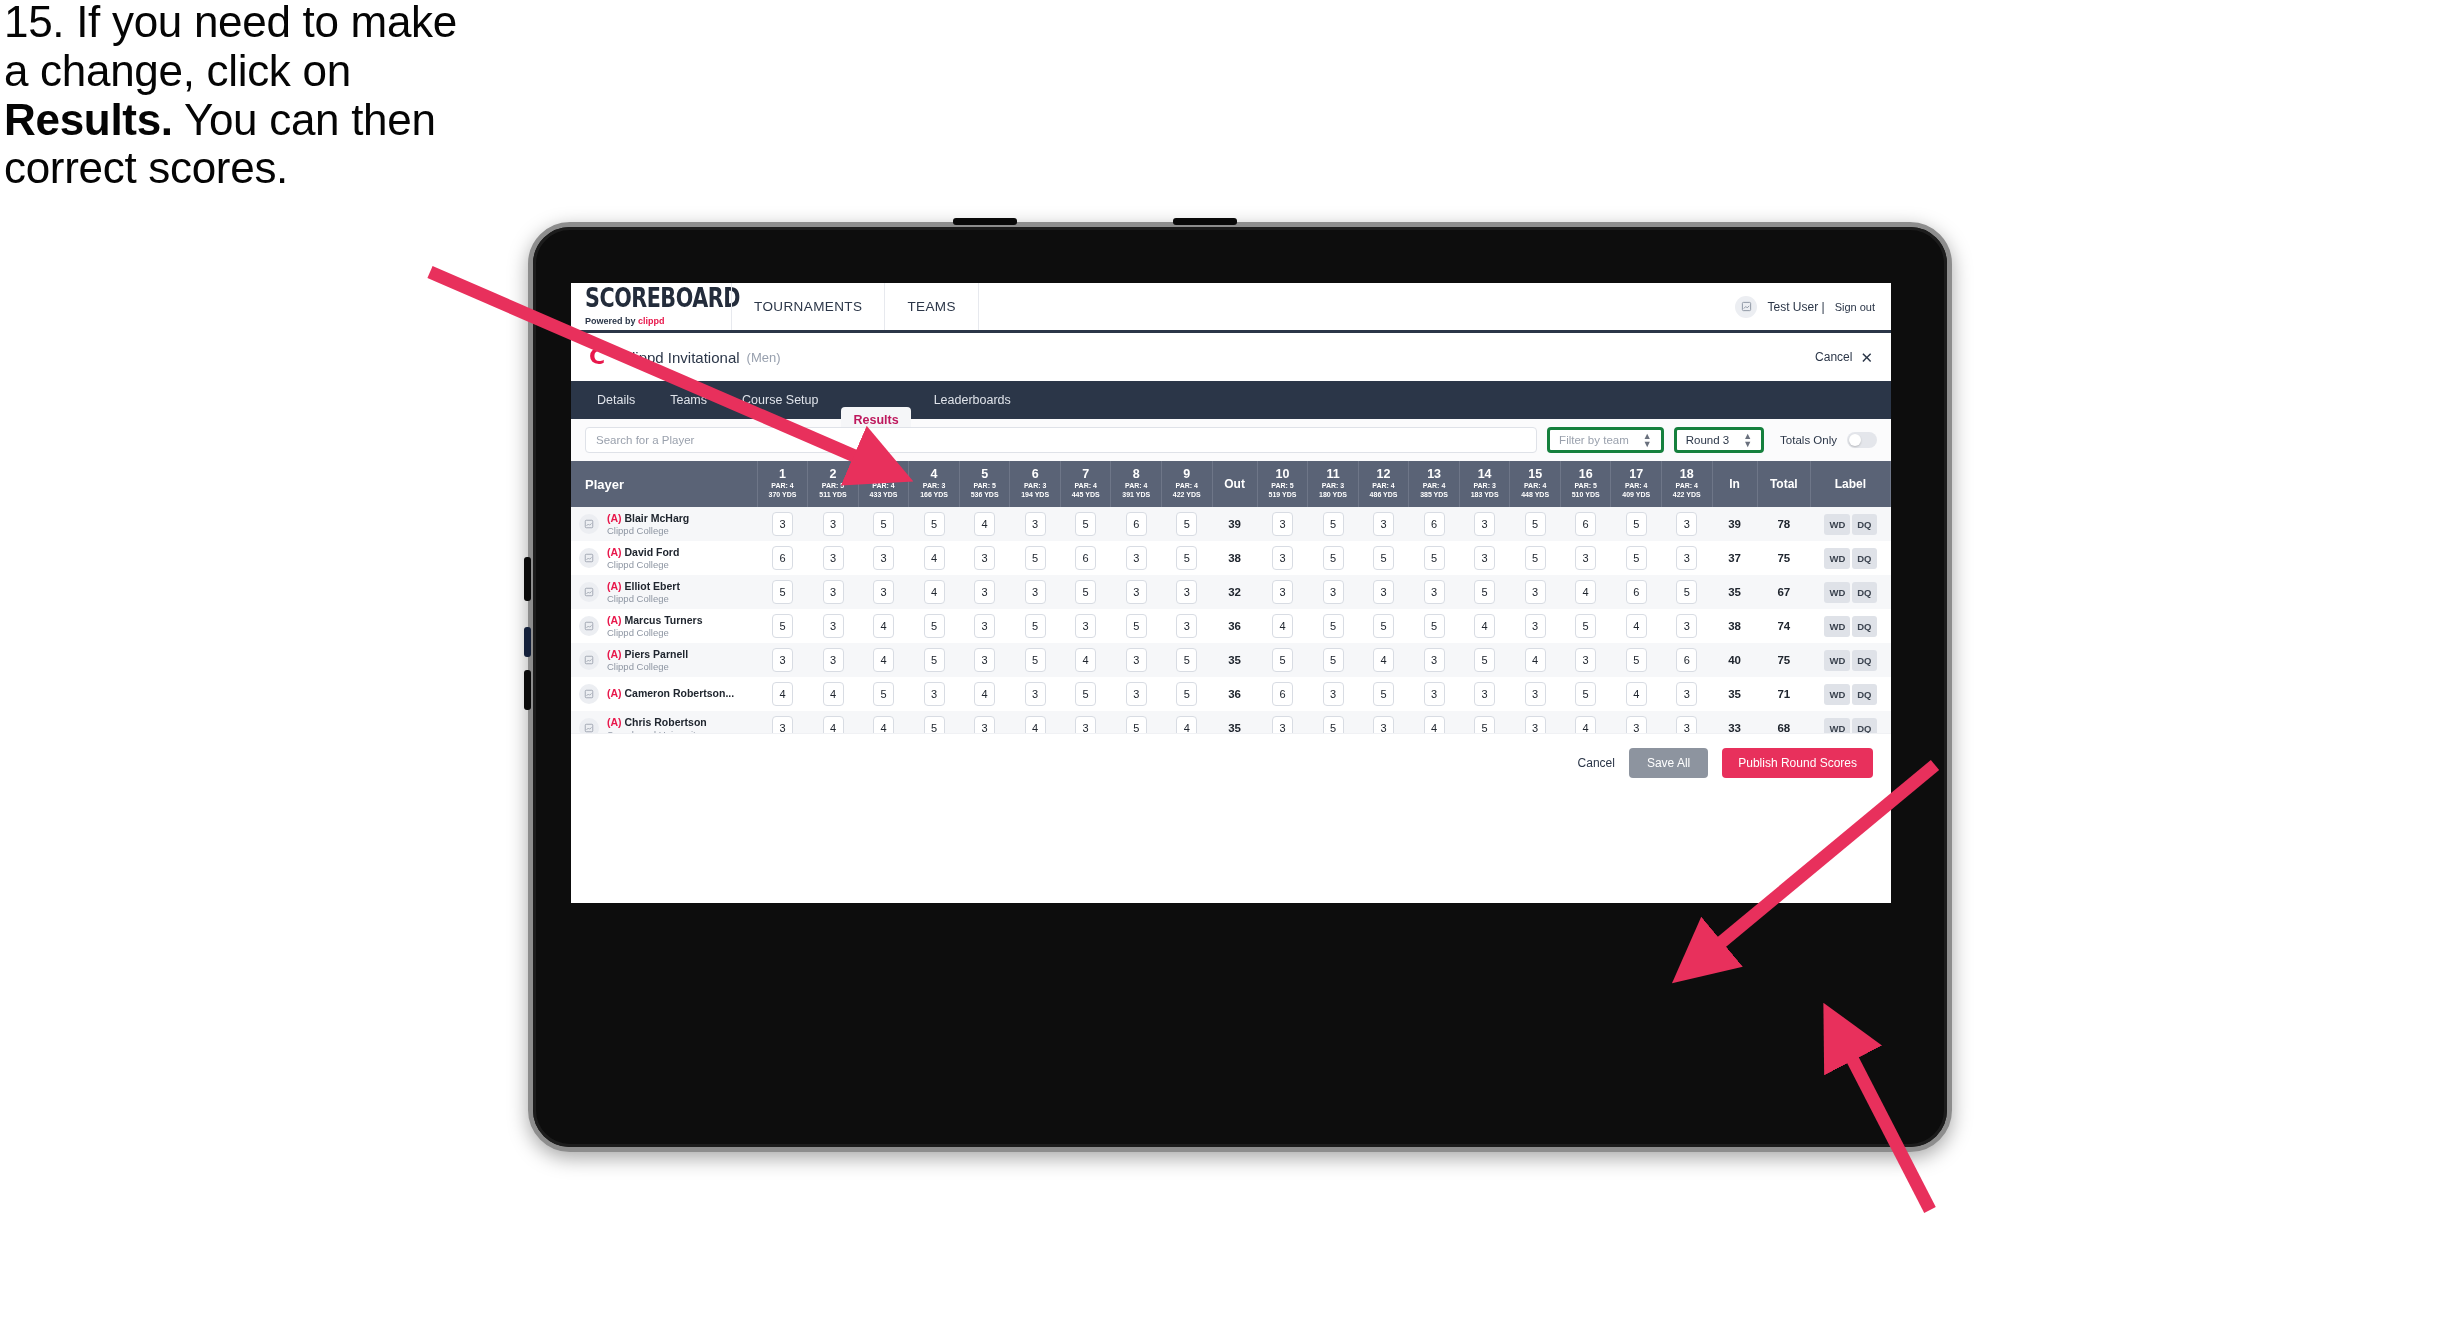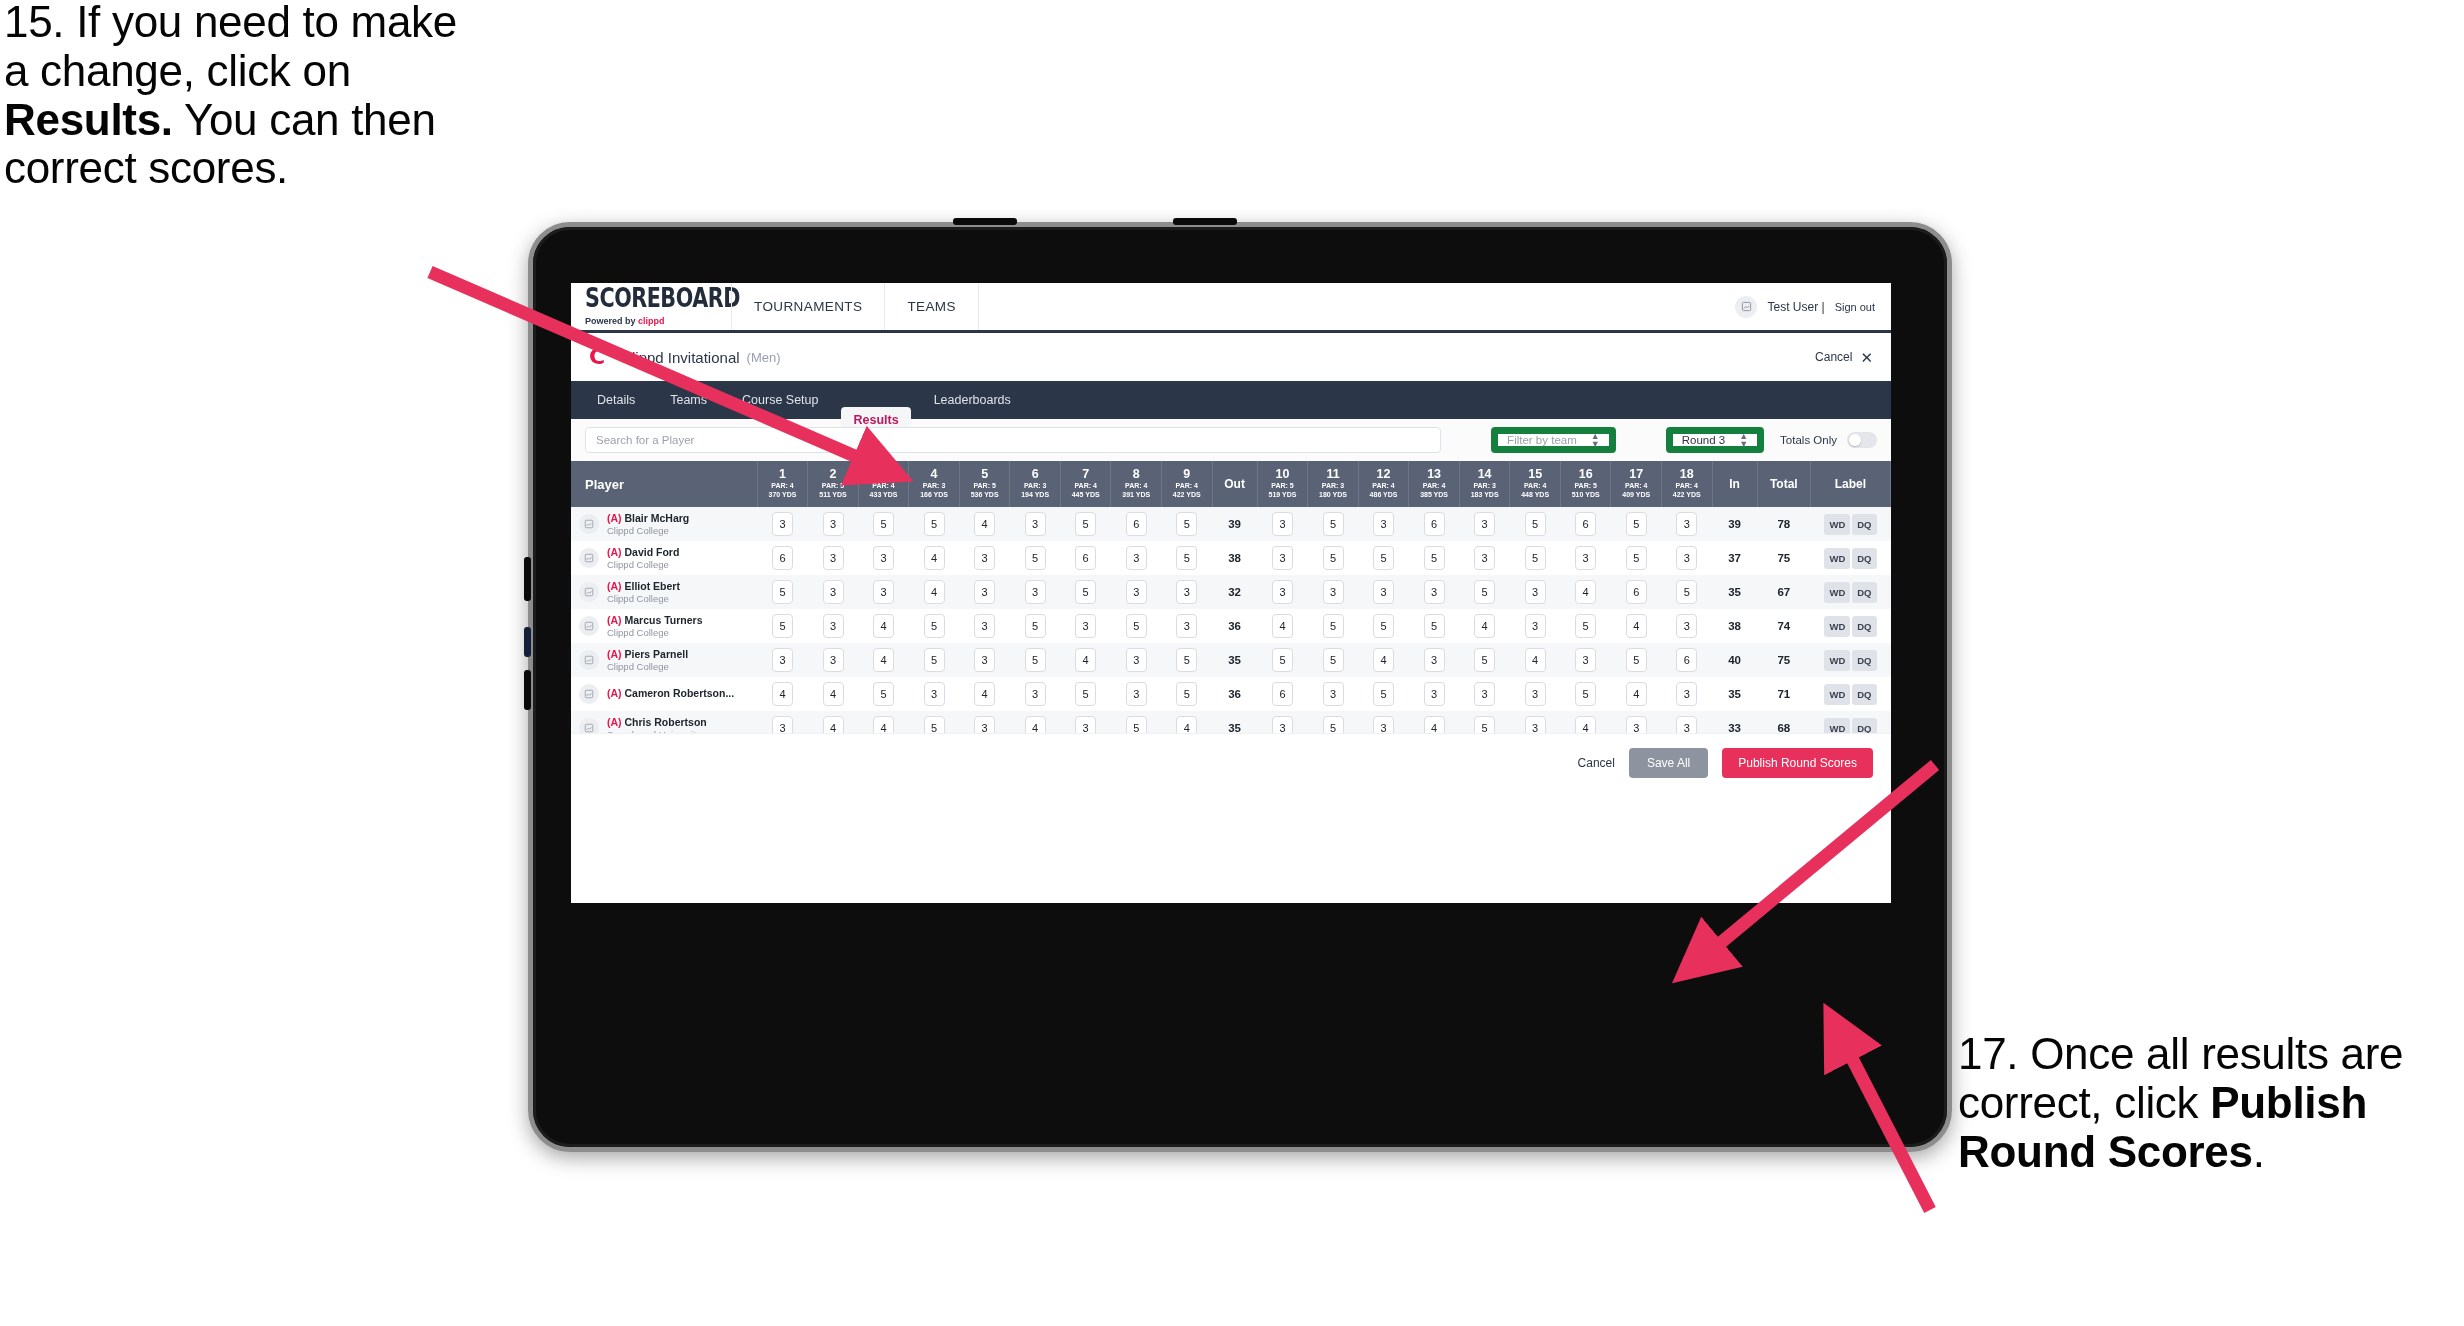--- a/index.html
+++ b/index.html
@@ -121,22 +121,22 @@
   
   #toolbar {
     height:42px; background:#fbfbfc; display:flex; align-items:center;
     padding: 0 14px; gap: 10px;
   }
   #search-input {
     flex:1; height:26px; border:1px solid #dfe2e8; border-radius:4px; background:#fff;
     font-size:11.5px; color:#9aa1ad; padding: 0 10px; display:flex; align-items:center;
   }
   .select-box {
-    height:26px; border:7px solid #15803d; border-radius:4px; background:#fff;
-    display:flex; align-items:center; gap:14px; padding: 0 9px; font-size:11.5px;margin-left:40px;
+    height:26px; border:3px solid #15803d; border-radius:4px; background:#fff;
+    display:flex; align-items:center; gap:14px; padding: 0 9px; font-size:11.5px;
   }
   #filter-team { color:#9aa1ad; min-width: 92px; justify-content:space-between;}
   #round-select { color:#2b3648; min-width: 86px; justify-content:space-between;}
   .stepper { font-size:9px; line-height:.9; color:#69707d; display:flex; flex-direction:column; }
   #totals-label { font-size:11.5px; color:#2b3648; margin-left:6px; }
   #totals-toggle {
     width:30px; height:16px; border-radius:8px; background:#e4e6eb; position:relative;
   }
   #totals-toggle .knob {
     position:absolute; left:2px; top:2px; width:12px; height:12px; border-radius:50%;
@@ -208,23 +208,20 @@
 </head>
 <body>
 
 <div id="stage">
 
   <div class="callout" id="callout-15">
     <span>15. If you need to make a change, click on </span><b>Results.</b><span> You can then correct scores.</span>
   </div>
 
 
-  <div class="callout" id="callout-17">
-    <span>17. Once all results are correct, click </span><b>Publish Round Scores</b><span>.</span>
-  </div>
 
   <div id="tablet">
     <div id="tablet-inner"></div>
     <div class="tablet-btn" id="btn-power"></div>
     <div class="tablet-btn" id="btn-vol1"></div>
     <div class="tablet-btn" id="btn-vol2"></div>
     <div class="tablet-btn" id="btn-top1"></div>
     <div class="tablet-btn" id="btn-top2"></div>
 
     <div id="screen">

